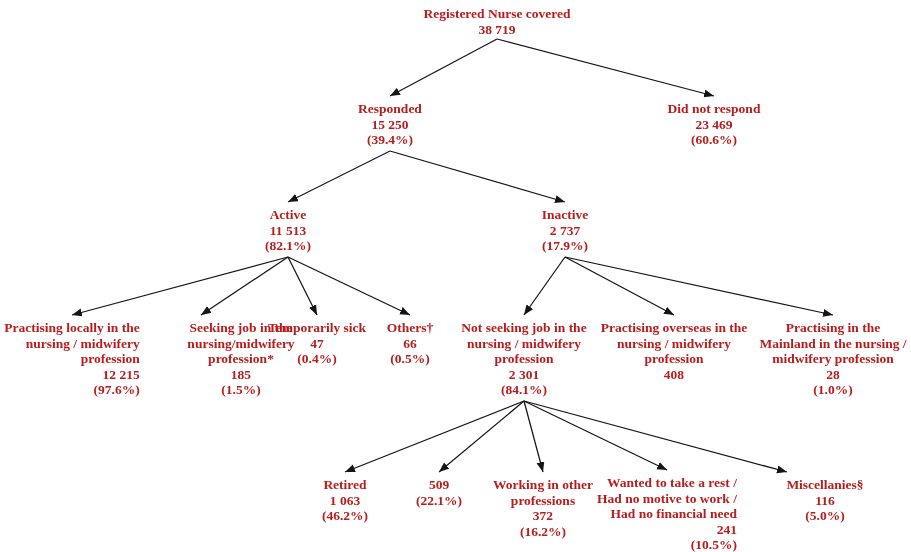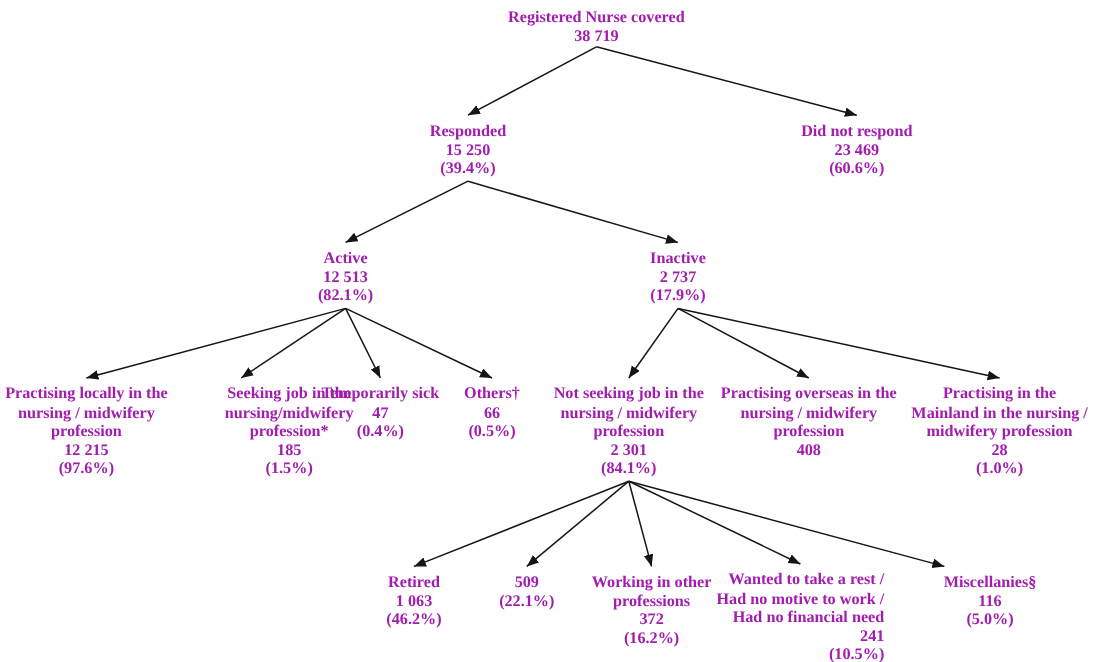--- a/index.html
+++ b/index.html
@@ -2,21 +2,21 @@
 <html><head>
 <meta charset="utf-8">
 <style>
   html,body{margin:0;padding:0;background:#ffffff;}
   .canvas{
     position:relative;width:911px;height:552px;background:#ffffff;
     font-family:"Liberation Serif","DejaVu Serif",serif;overflow:hidden;
   }
   .node{
     position:absolute;transform:translateX(-50%);
-    width:max-content;text-align:center;color:#a21caf;
+    width:max-content;text-align:center;color:#b91c1c;
     font-weight:700;font-size:13.5px;line-height:15.5px;
   }
   .node .lbl{white-space:pre-line;}
   svg.edges{position:absolute;left:0;top:0;display:block;}
   .edge{stroke:#151515;stroke-width:1.25;fill:none;}
   .arrowhead-fill{fill:#151515;}
 </style>
 </head>
 <body>
 
@@ -58,31 +58,31 @@
   </div>
 
   <div class="node" id="node-did-not-respond" style="left: 714px; top: 101px;">
     <div class="lbl">Did not respond</div>
     <div class="val">23 469</div>
     <div class="pct">(60.6%)</div>
   </div>
 
   <div class="node" id="node-active" style="left: 288px; top: 207px;">
     <div class="lbl">Active</div>
-    <div class="val">12 513</div>
+    <div class="val">11 513</div>
     <div class="pct">(82.1%)</div>
   </div>
 
   <div class="node" id="node-inactive" style="left: 565px; top: 207px;">
     <div class="lbl">Inactive</div>
     <div class="val">2 737</div>
     <div class="pct">(17.9%)</div>
   </div>
 
-  <div class="node" id="node-practising-locally" style="left: 72px; top: 320px;">
+  <div class="node" id="node-practising-locally" style="left: 72px; top: 320px; text-align: right;">
     <div class="lbl">Practising locally in the
 nursing / midwifery
 profession</div>
     <div class="val">12 215</div>
     <div class="pct">(97.6%)</div>
   </div>
 
   <div class="node" id="node-seeking-job" style="left: 201px; top: 320px; margin-left: 40px;">
     <div class="lbl">Seeking job in the
 nursing/midwifery

